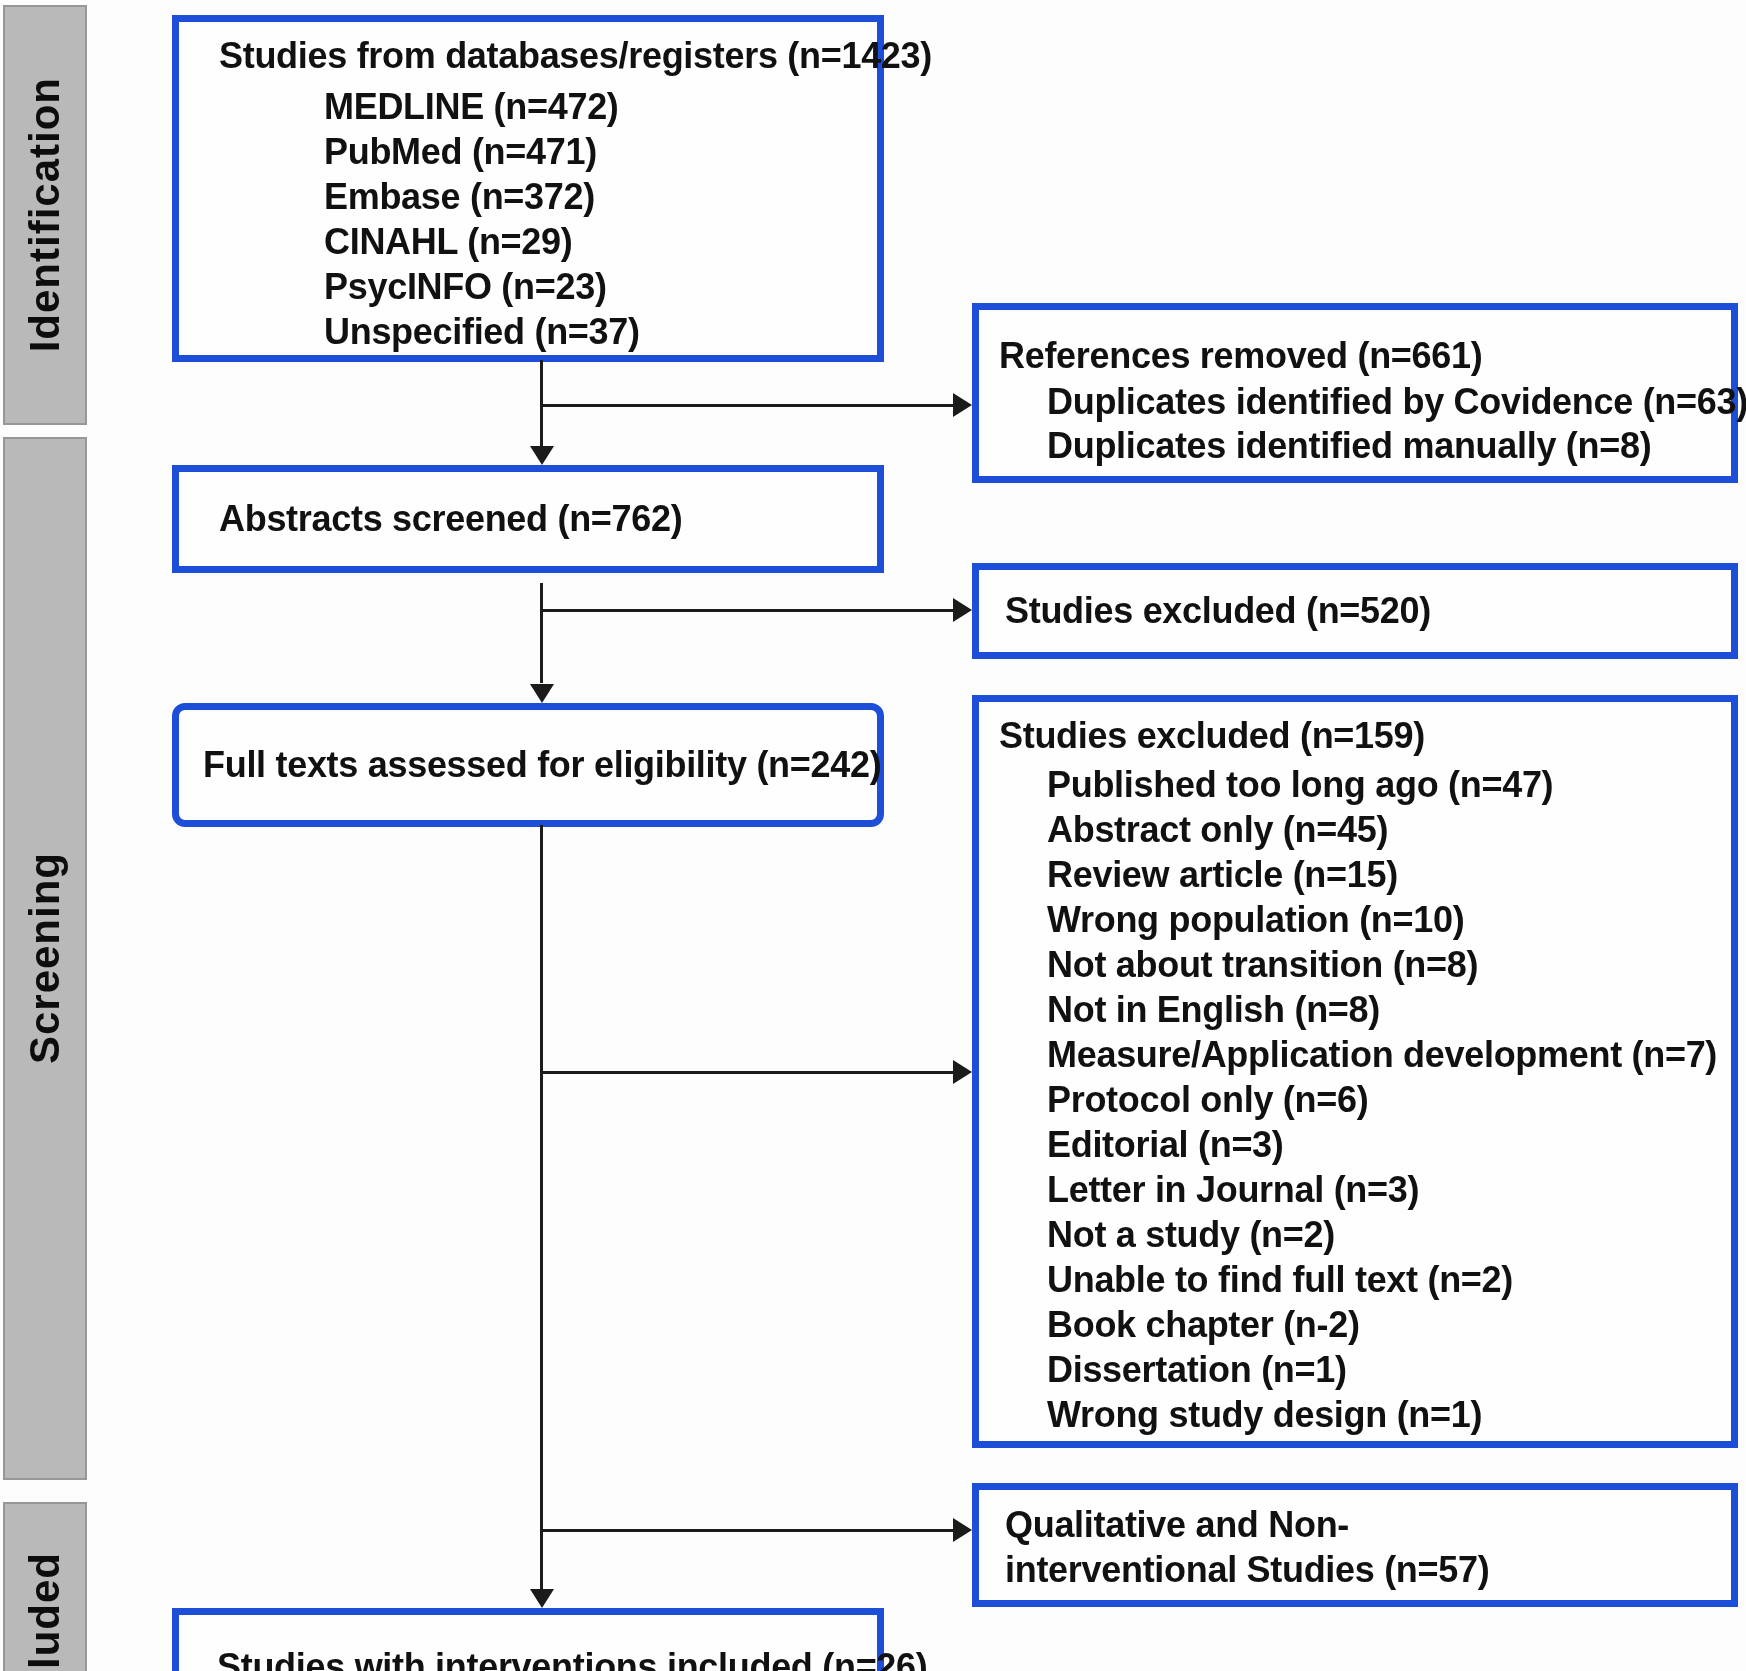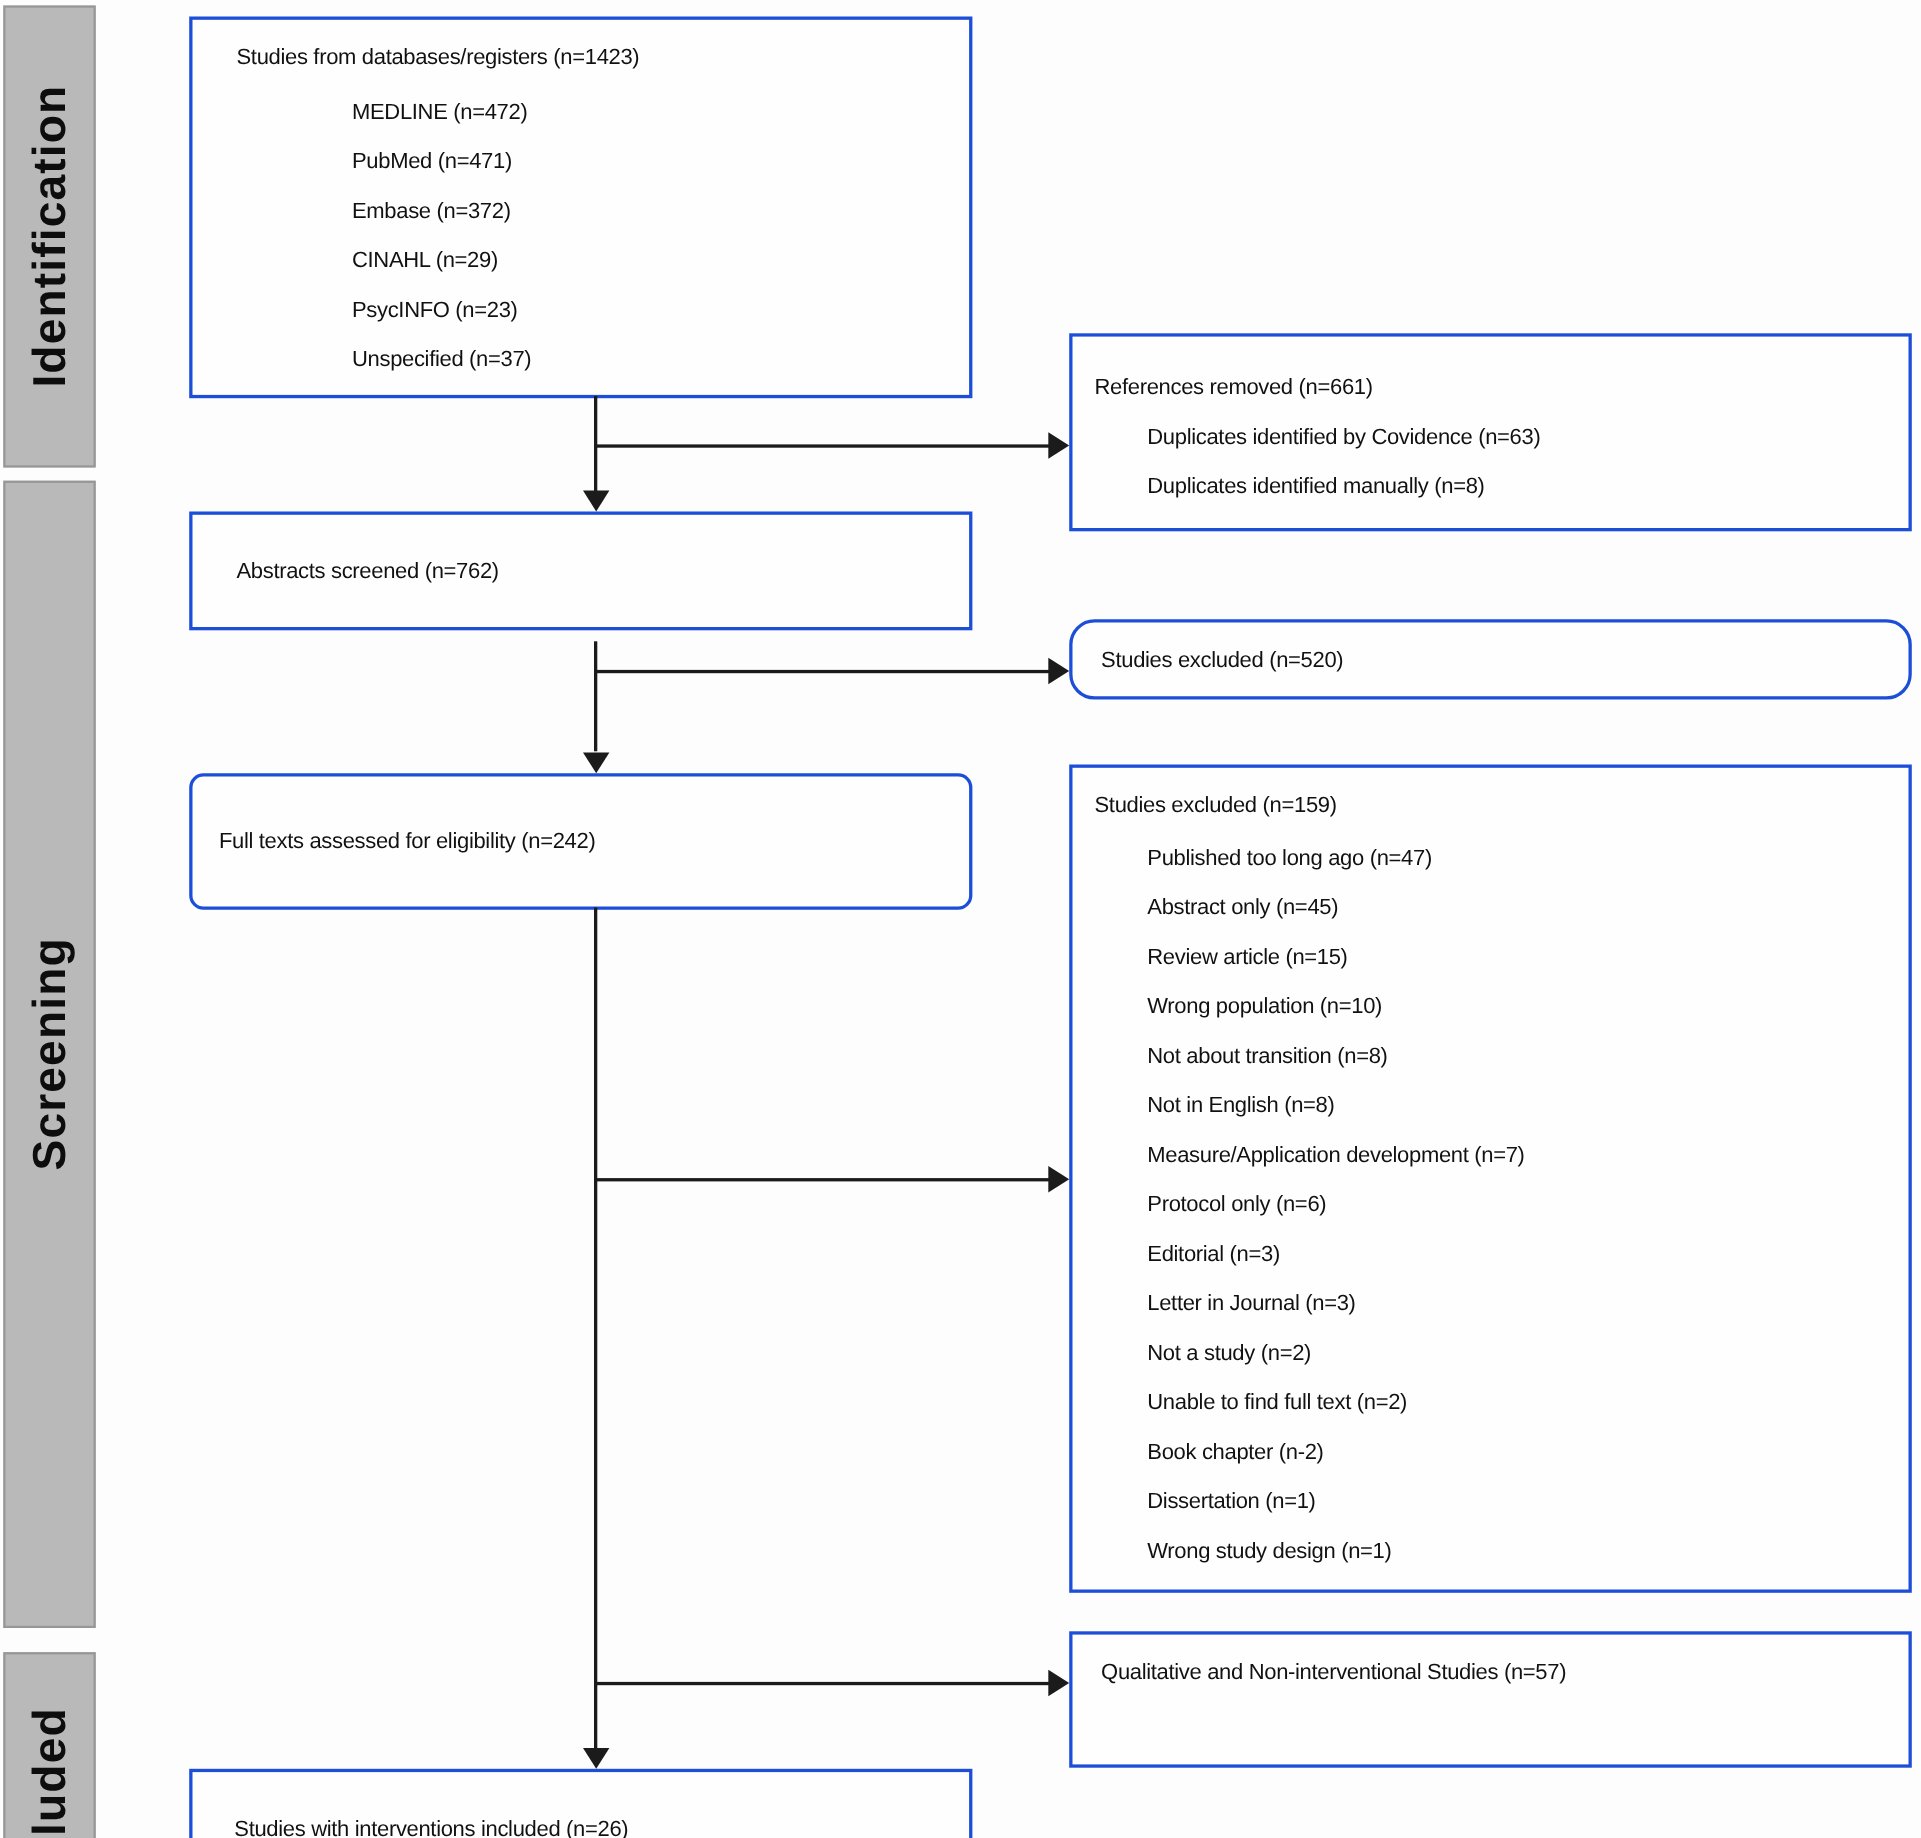--- a/index.html
+++ b/index.html
@@ -24,24 +24,24 @@
     transform:rotate(180deg);
     font-size:42px;font-weight:bold;
     letter-spacing:1px;
     color:#0d0d0d;
     white-space:nowrap;
   }
   
   .flow-box{
     position:absolute;
     background:#fefefe;
-    border:3px solid #1d4ed8;
+    border:7px solid #1d4ed8;
     box-sizing:border-box;
-    font-weight:normal;
-    font-size:20px;
+    font-weight:bold;
+    font-size:36px;
     letter-spacing:-0.3px;
     line-height:45px;
   }
   .box-title{line-height:36px;white-space:nowrap;}
   .sub-list{margin:0;padding:0;list-style:none;}
   .sub-item{white-space:nowrap;}
   .vcenter{display:flex;align-items:center;}
   
   .vline{position:absolute;width:3px;background:#1b1b1b;}
   .hline{position:absolute;height:3px;background:#1b1b1b;}
@@ -90,21 +90,21 @@
     <ul class="sub-list" style="margin:6px 0 0 48px;">
       <li class="sub-item">Duplicates identified by Covidence (n=63)</li>
       <li class="sub-item">Duplicates identified manually (n=8)</li>
     </ul>
   </div>
 
   <div class="flow-box vcenter" style="left:172px;top:465px;width:712px;height:108px;padding-left:40px;">
     <span class="box-title">Abstracts screened (n=762)</span>
   </div>
 
-  <div class="flow-box vcenter" style="left:972px;top:563px;width:766px;height:73px;padding-left:26px;border-radius:23px;">
+  <div class="flow-box vcenter" style="left:972px;top:563px;width:766px;height:96px;padding-left:26px;">
     <span class="box-title">Studies excluded (n=520)</span>
   </div>
 
   <div class="flow-box vcenter" style="left:172px;top:703px;width:712px;height:124px;padding-left:24px;border-radius:13px;">
     <span class="box-title">Full texts assessed for eligibility (n=242)</span>
   </div>
 
   <div class="flow-box" style="left:972px;top:695px;width:766px;height:753px;padding:16px 8px 0 20px;">
     <div class="box-title">Studies excluded (n=159)</div>
     <ul class="sub-list" style="margin:8px 0 0 48px;">

